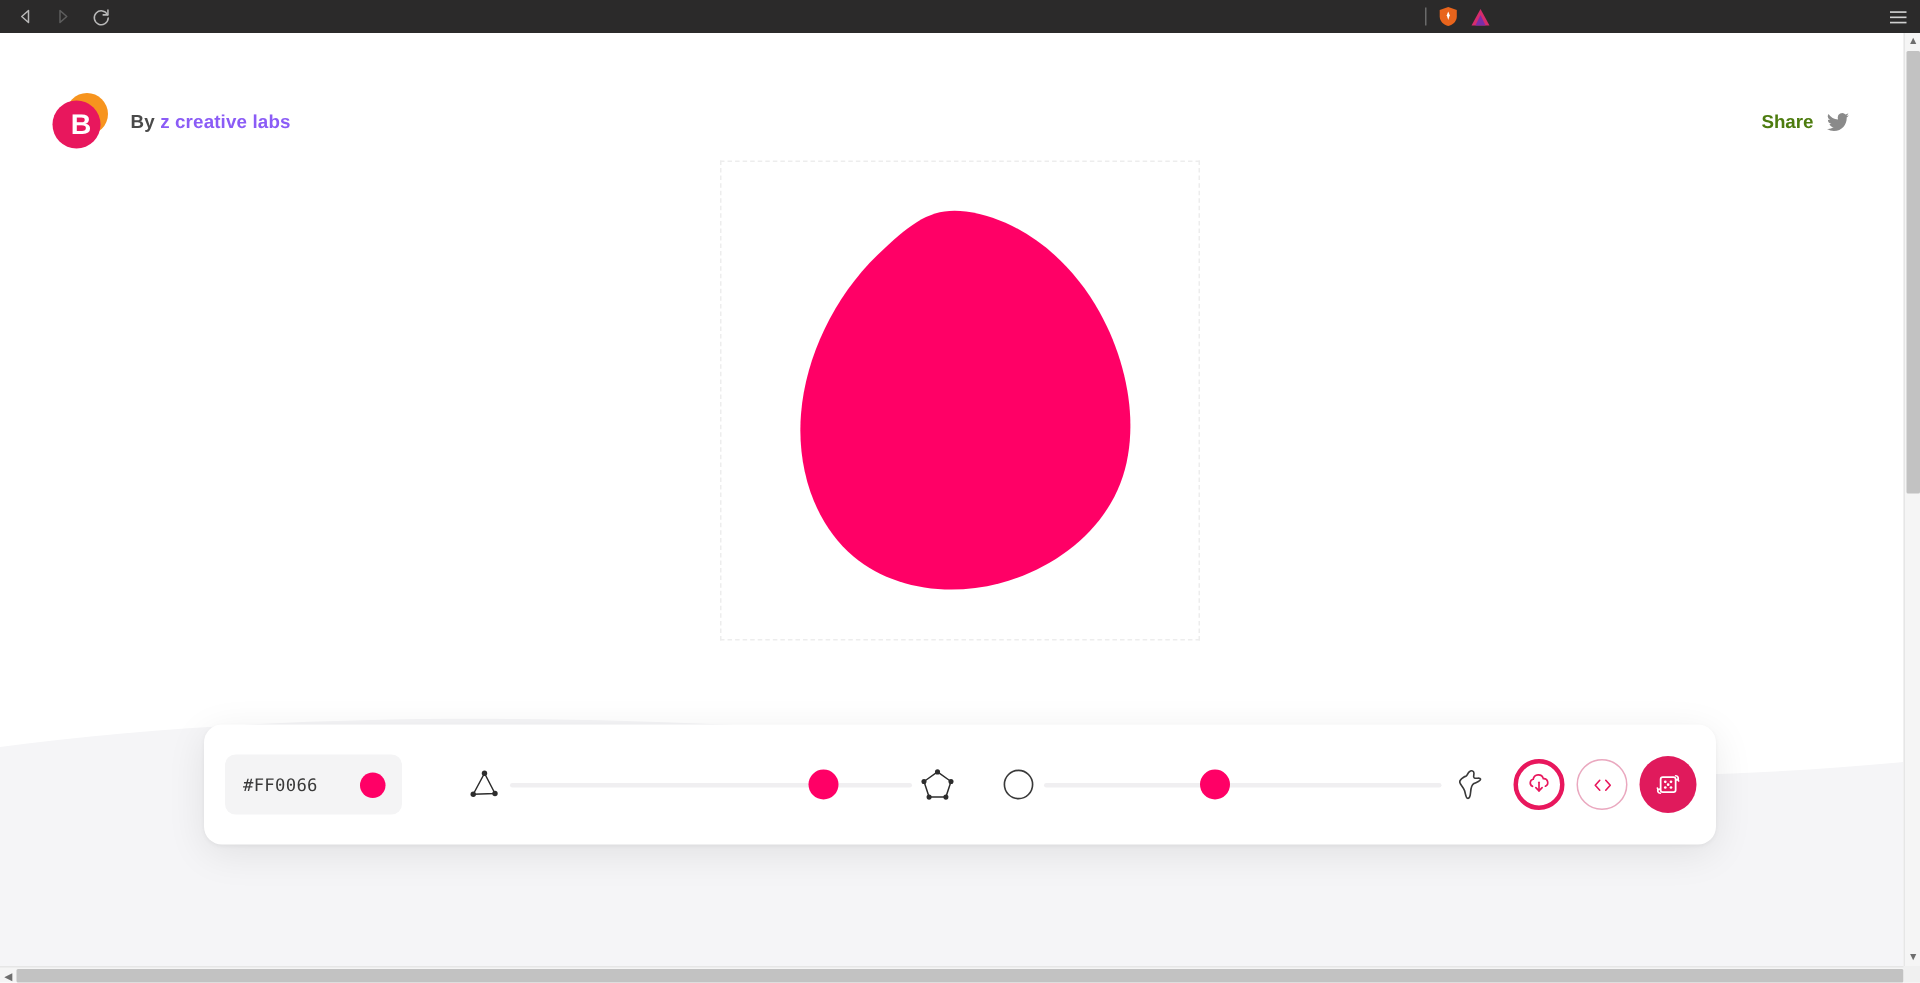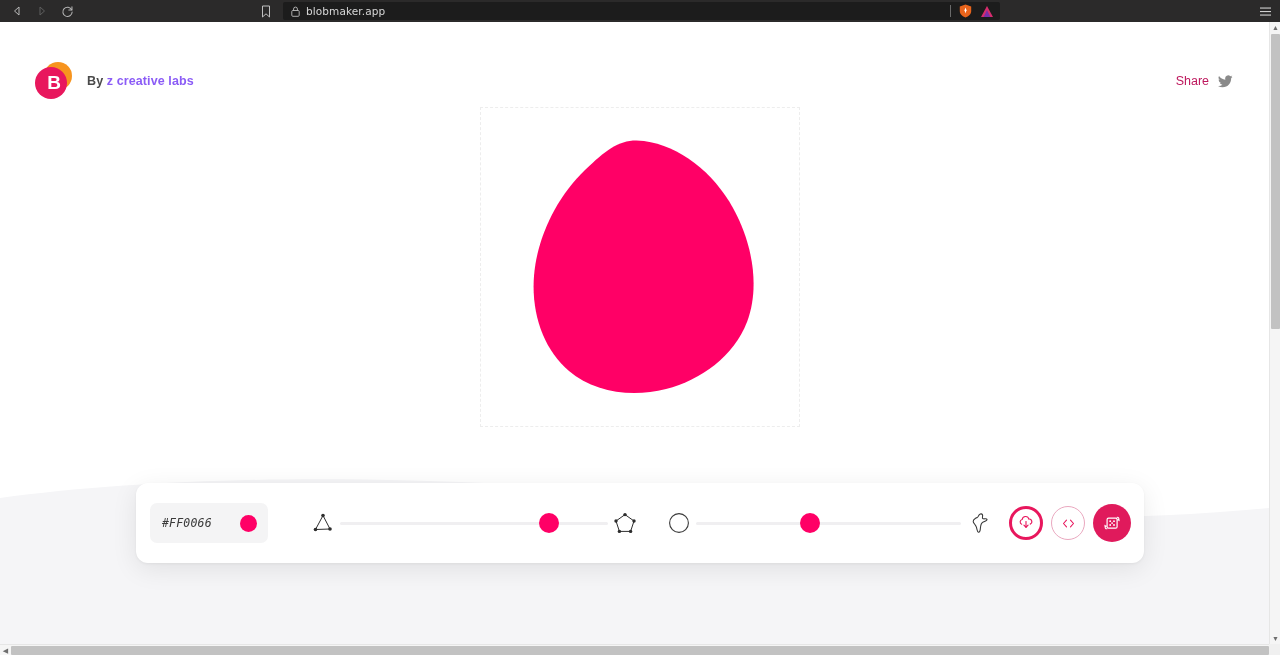--- a/index.html
+++ b/index.html
@@ -140,22 +140,22 @@
     color: #8b5cf6;
     text-decoration: none;
   }
   .share-area {
     display: flex;
     align-items: center;
     gap: 9px;
   }
   .share-label {
     font-size: 12.5px;
-    color: #be185d;
-    font-weight: normal;
+    color: #4d7c0f;
+    font-weight: bold;
   }
   .twitter-icon { display: flex; align-items: center; color: #8a8a8a; }
 
   
   .blob-canvas {
     position: absolute;
     left: 480px;
     top: 85px;
     width: 320px;
     height: 320px;
@@ -180,21 +180,20 @@
   .color-field {
     margin-left: 14px;
     width: 118px;
     height: 40px;
     background: #f4f4f5;
     border-radius: 7px;
     display: flex;
     align-items: center;
     justify-content: space-between;
     padding: 0 11px 0 12px;
-    font-style: italic;
   }
   .color-value {
     font-family: "DejaVu Sans Mono", monospace;
     font-size: 11.5px;
     color: #3a3a3a;
     letter-spacing: 0.2px;
   }
   .color-swatch {
     width: 17px; height: 17px;
     border-radius: 50%;
@@ -345,36 +344,20 @@
       </svg>
     </div>
     <div class="nav-btn">
       <svg width="13" height="13" viewBox="0 0 14 14" fill="none">
         <path d="M11.5 5.2 A5 5 0 1 0 12 7.6" stroke="currentColor" stroke-width="1.1" fill="none" stroke-linecap="round"></path>
         <path d="M11.8 1.8 L11.8 5.3 L8.4 5.3" stroke="currentColor" stroke-width="1.1" fill="none" stroke-linecap="round" stroke-linejoin="round"></path>
       </svg>
     </div>
   </div>
 
-  <div class="url-area">
-    <div class="bookmark-icon">
-      <svg width="10" height="13" viewBox="0 0 10 13" fill="none">
-        <path d="M1.5 1 H8.5 V12 L5 8.8 L1.5 12 Z" stroke="currentColor" stroke-width="1" fill="none" stroke-linejoin="round"></path>
-      </svg>
-    </div>
-    <div class="url-bar">
-      <span class="lock-icon">
-        <svg width="9" height="11" viewBox="0 0 9 11" fill="none">
-          <rect x="0.8" y="4.5" width="7.4" height="5.8" rx="1" stroke="currentColor" stroke-width="0.9" fill="none"></rect>
-          <path d="M2.6 4.5 V3 A1.9 1.9 0 0 1 6.4 3 V4.5" stroke="currentColor" stroke-width="0.9" fill="none"></path>
-        </svg>
-      </span>
-      <span class="url-text">blobmaker.app</span>
-    </div>
-  </div>
 
   <div class="chrome-right">
     <div class="chrome-divider"></div>
     <div class="ext-icon">
       <svg width="13" height="14" viewBox="0 0 13 14">
         <path d="M6.5 0.6 L12.2 2.6 V7 C12.2 10.2 9.6 12.6 6.5 13.4 C3.4 12.6 0.8 10.2 0.8 7 V2.6 Z" fill="#e8641c"></path>
         <path d="M6.5 3.6 L7.5 6.2 L6.5 9.4 L5.5 6.2 Z" fill="#ffffff"></path>
       </svg>
     </div>
     <div class="ext-icon">

